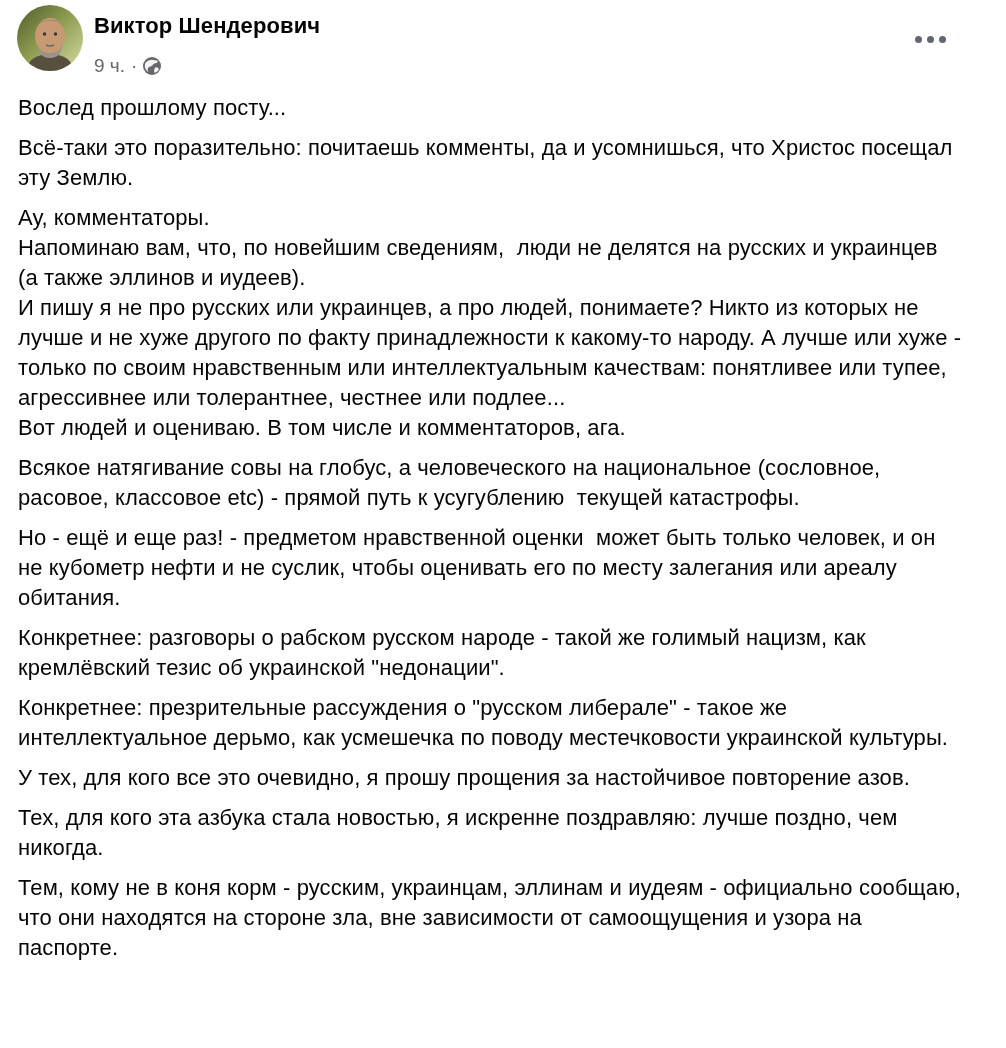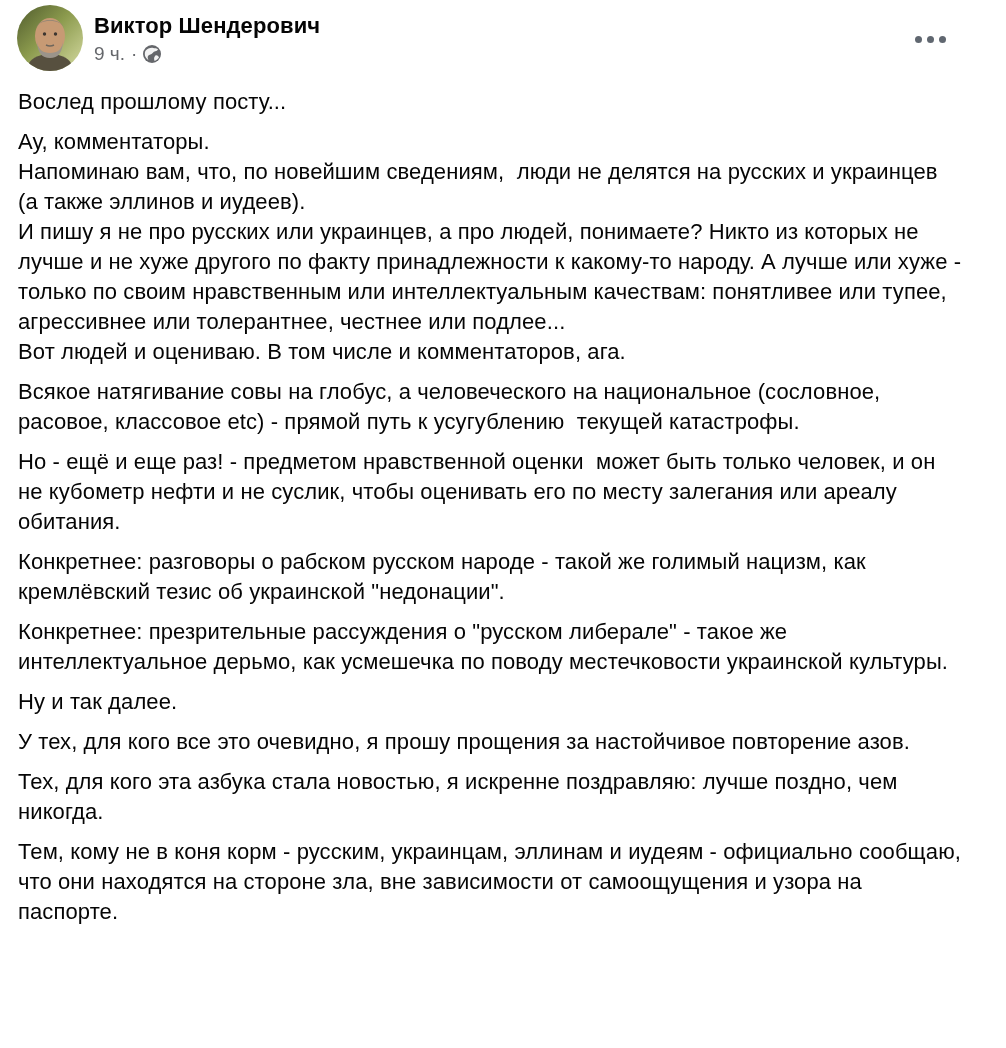--- a/index.html
+++ b/index.html
@@ -39,21 +39,21 @@
     font-size: 22px;
     font-weight: 700;
     color: #050505;
     line-height: 27px;
     cursor: pointer;
     letter-spacing: 0.1px;
   }
   .meta-row {
     display: flex;
     align-items: center;
-    margin-top: 4px;
+    margin-top: 16px;
     color: #65676B;
     font-size: 19px;
     line-height: 22px;
   }
   .meta-row .timestamp { cursor: pointer; }
   .meta-row .dot-sep {
     margin: 0 6px;
     font-size: 19px;
   }
   .globe-icon svg { display: block; width: 18px; height: 18px; }
@@ -134,27 +134,27 @@
 
     <div class="more-button">
       <span class="dot"></span>
       <span class="dot"></span>
       <span class="dot"></span>
     </div>
   </div>
 
   <div class="post-content">
     <div class="para">Вослед прошлому посту...</div>
+    <div class="para">Всё-таки это поразительно: почитаешь комменты, да и усомнишься, что Христос посещал эту Землю.</div>
     <div class="para">Ау, комментаторы.
 Напоминаю вам, что, по новейшим сведениям,  люди не делятся на русских и украинцев (а также эллинов и иудеев).
 И пишу я не про русских или украинцев, а про людей, понимаете? Никто из которых не лучше и не хуже другого по факту принадлежности к какому-то народу. А лучше или хуже - только по своим нравственным или интеллектуальным качествам: понятливее или тупее, агрессивнее или толерантнее, честнее или подлее...
 Вот людей и оцениваю. В том числе и комментаторов, ага.</div>
     <div class="para">Всякое натягивание совы на глобус, а человеческого на национальное (сословное, расовое, классовое etc) - прямой путь к усугублению  текущей катастрофы.</div>
     <div class="para">Но - ещё и еще раз! - предметом нравственной оценки  может быть только человек, и он не кубометр нефти и не суслик, чтобы оценивать его по месту залегания или ареалу обитания.</div>
     <div class="para">Конкретнее: разговоры о рабском русском народе - такой же голимый нацизм, как кремлёвский тезис об украинской "недонации".</div>
     <div class="para">Конкретнее: презрительные рассуждения о "русском либерале" - такое же интеллектуальное дерьмо, как усмешечка по поводу местечковости украинской культуры.</div>
-    <div class="para">Ну и так далее.</div>
     <div class="para">У тех, для кого все это очевидно, я прошу прощения за настойчивое повторение азов.</div>
     <div class="para">Тех, для кого эта азбука стала новостью, я искренне поздравляю: лучше поздно, чем никогда.</div>
     <div class="para">Тем, кому не в коня корм - русским, украинцам, эллинам и иудеям - официально сообщаю, что они находятся на стороне зла, вне зависимости от самоощущения и узора на паспорте.</div>
   </div>
 
 </div>
 
 </body></html>

